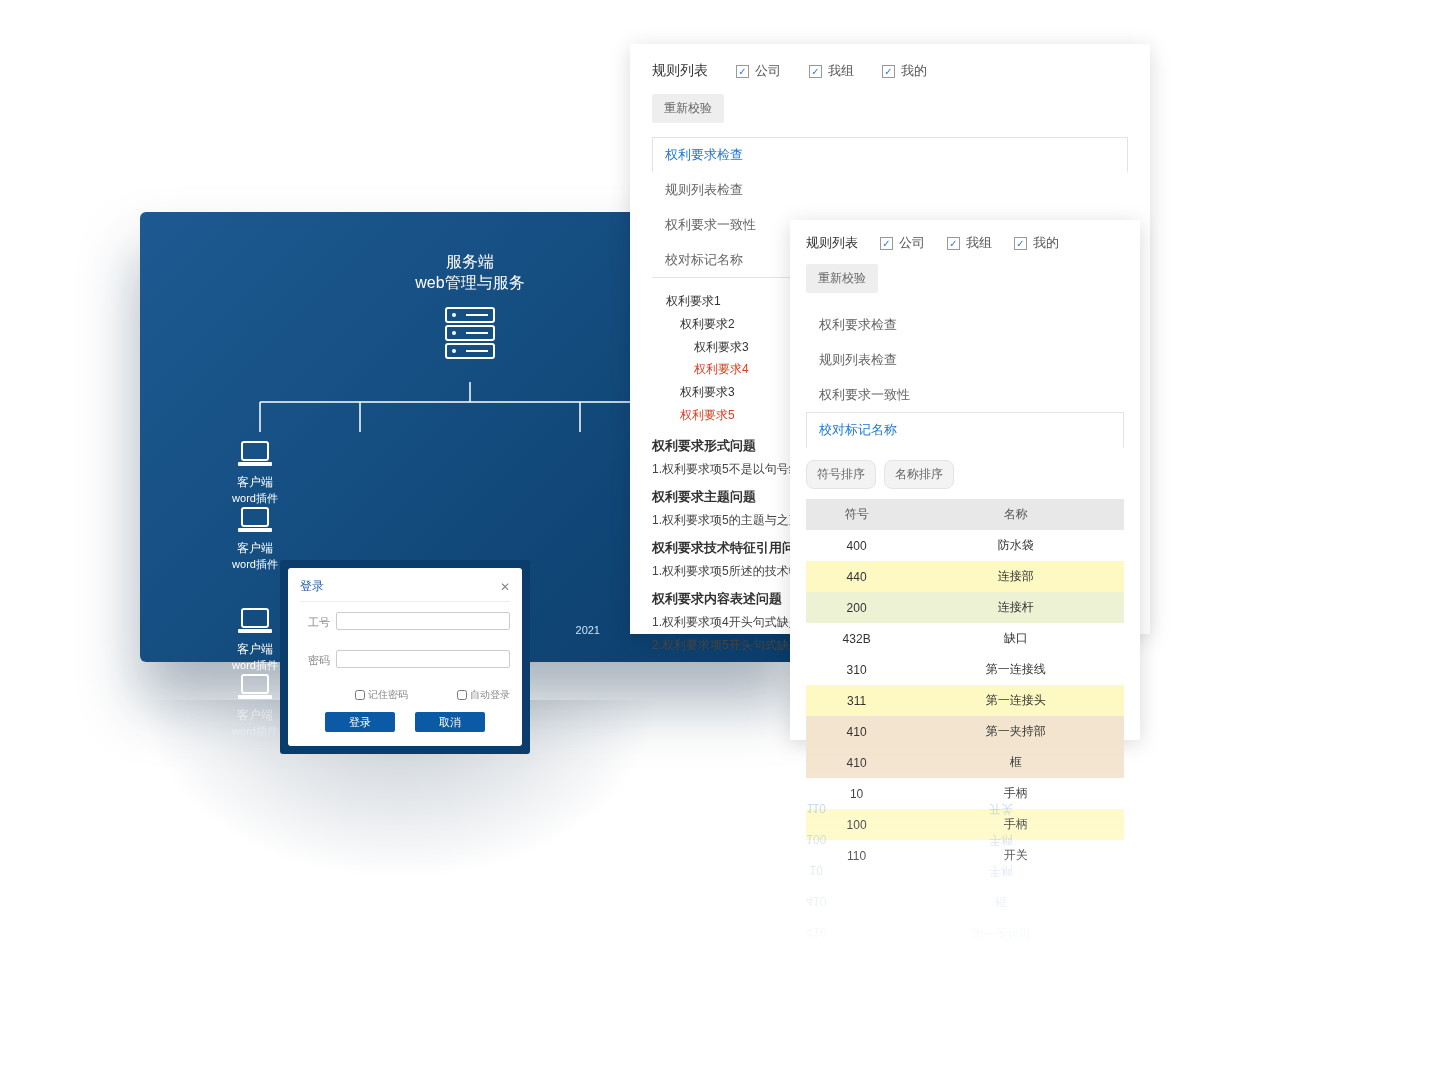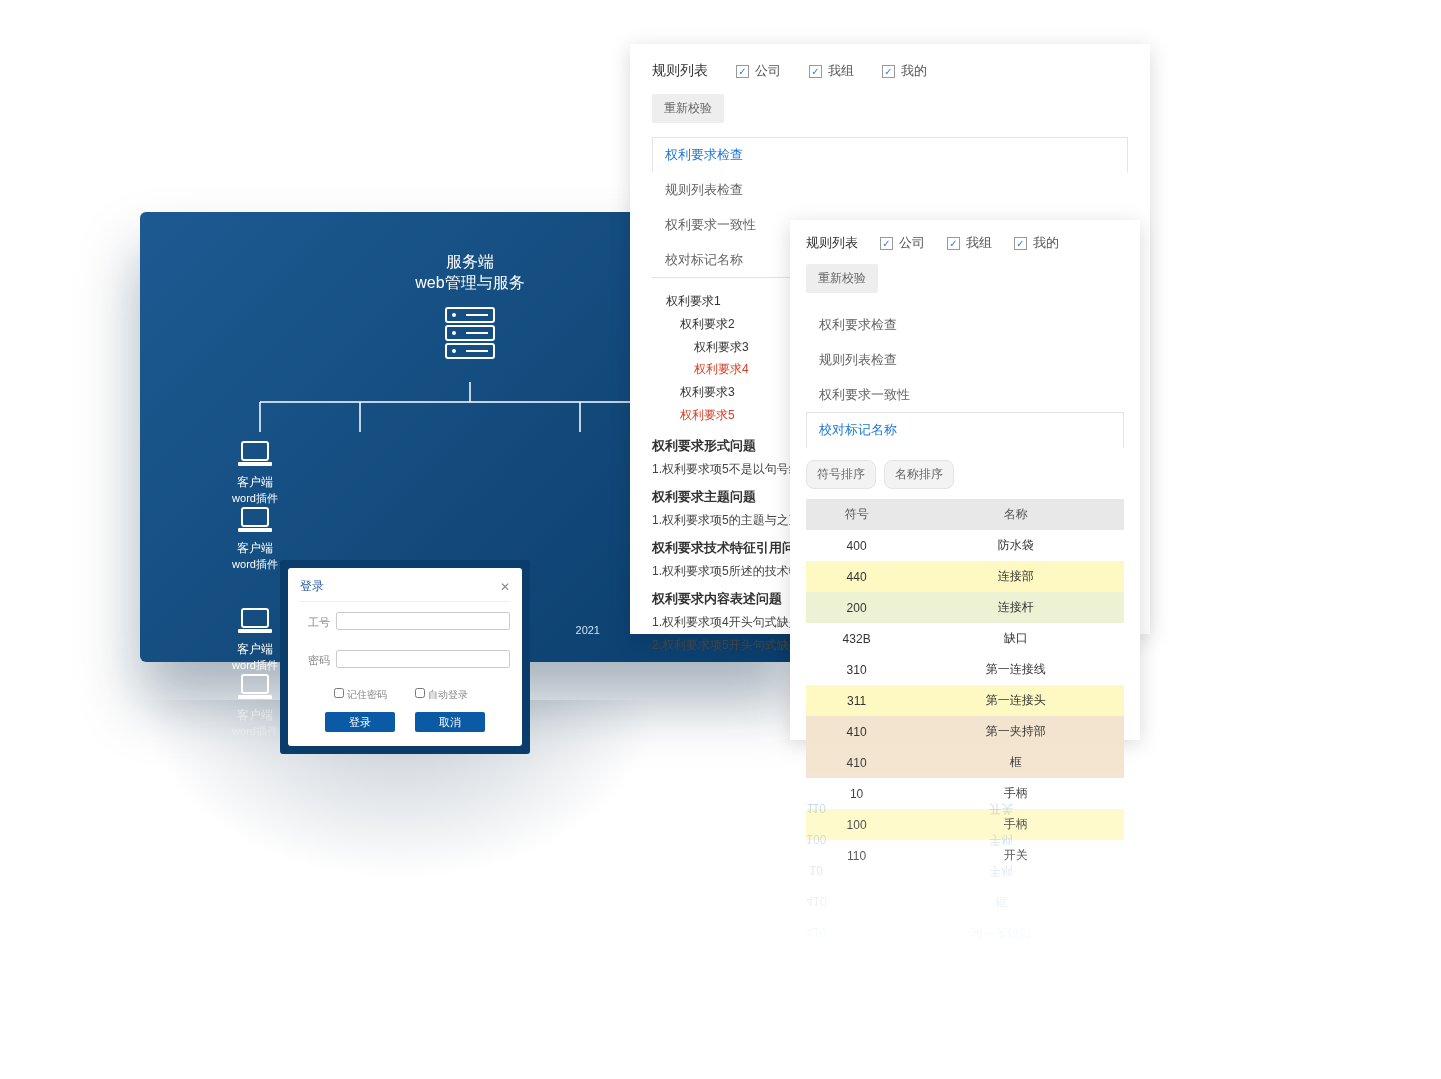--- a/index.html
+++ b/index.html
@@ -29,21 +29,21 @@
   position:absolute; left:280px; top:560px; width:250px; background:#0a3d6b;
   padding: 8px; border-radius:3px;
 }
 .login-inner { background:#fff; border-radius:3px; padding:10px 12px 14px; }
 .login-head { display:flex; justify-content:space-between; align-items:center; border-bottom:1px solid #eee; padding-bottom:6px; margin-bottom:10px; }
 .login-head span { font-size:12px; color:#2a5ea6; }
 .login-row { display:flex; align-items:flex-end; margin-bottom:20px; }
 .login-row label { width:30px; font-size:11px; color:#888; text-align:right; margin-right:6px;}
 .login-row input { flex:1; height:18px; border:1px solid #ccc; border-radius:2px; font-size:11px; padding:0 4px;}
 .login-checks { display:flex; gap:28px; padding-left:34px; margin-bottom:10px;}
-.login-checks label { font-size:10px; color:#888; display:flex; gap:3px;}
+.login-checks label { font-size:10px; color:#888; display:flex; align-items:center; gap:3px;margin-left:21px;}
 .login-checks input { width:10px; height:10px; }
 .login-btns { display:flex; gap:20px; justify-content:center; }
 .login-btns button { width:70px; height:20px; background:#0a5aa6; color:#fff; border:none; font-size:11px; border-radius:2px;}
 
 
 .panel { position:absolute; background:#fff; box-shadow: 0 4px 20px rgba(0,0,0,0.15); font-size:13px; color:#333; }
 
 
 .panel1 { left: 630px; top: 44px; width: 520px; height: 590px; padding: 18px 22px; }
 .p1-top { display:flex; align-items:center; gap: 28px; margin-bottom:14px;}

